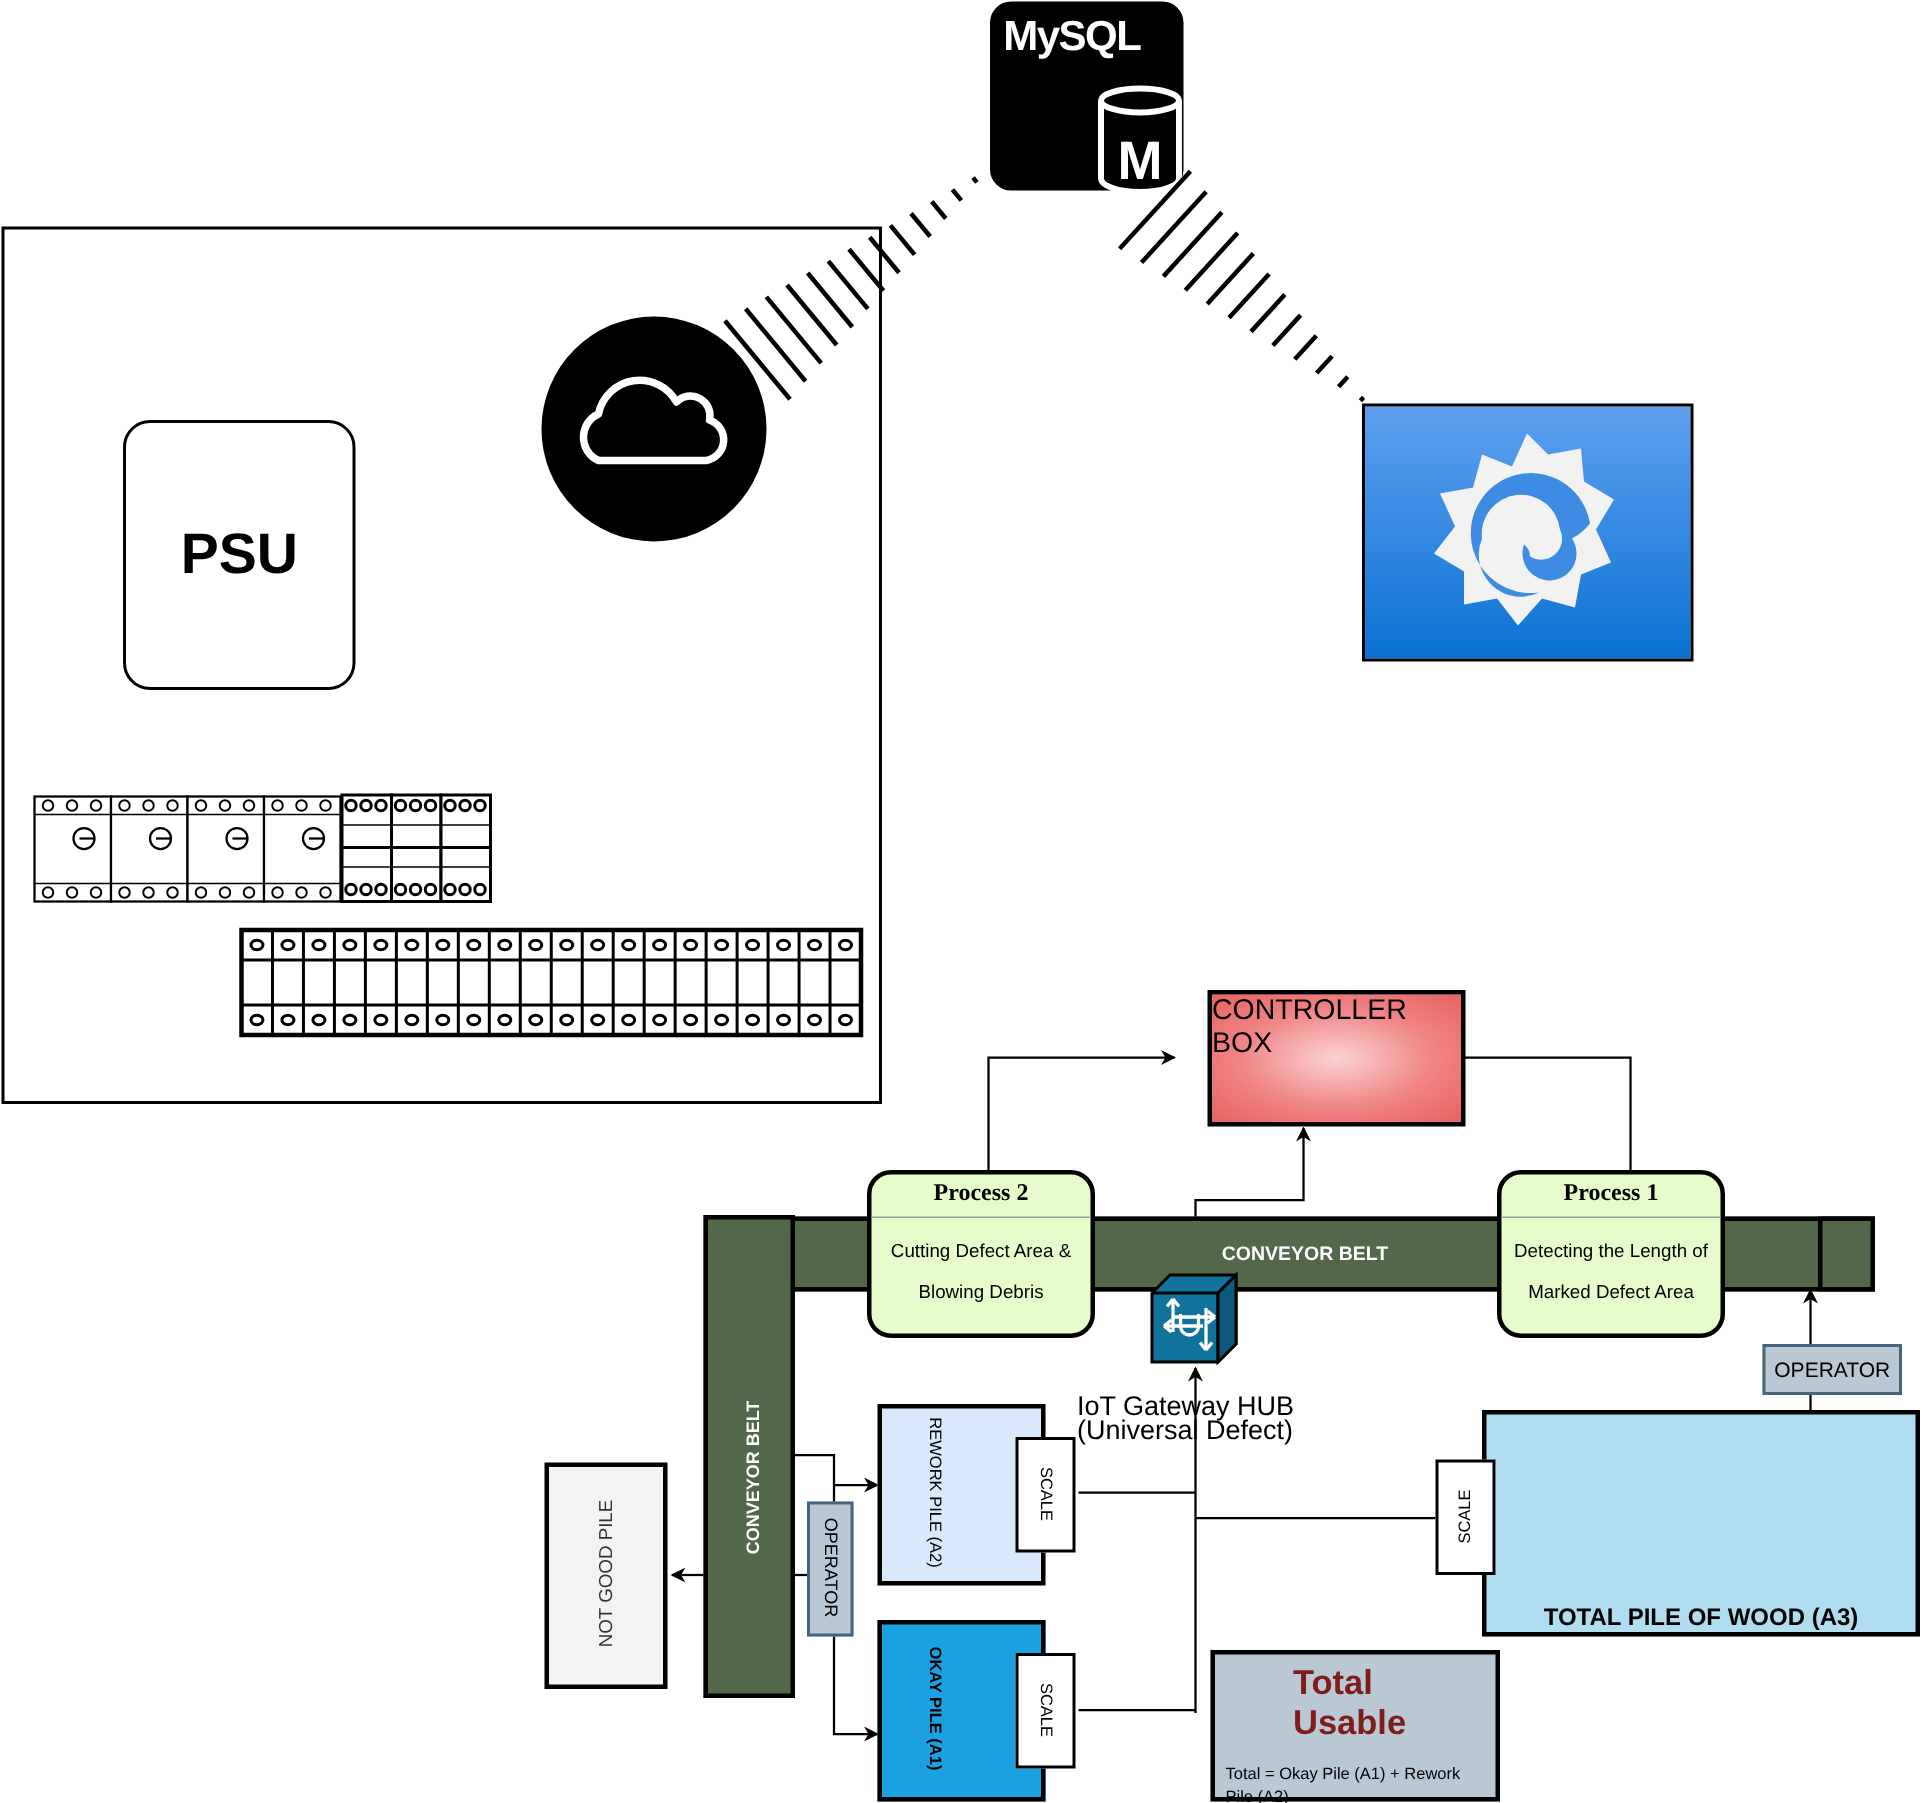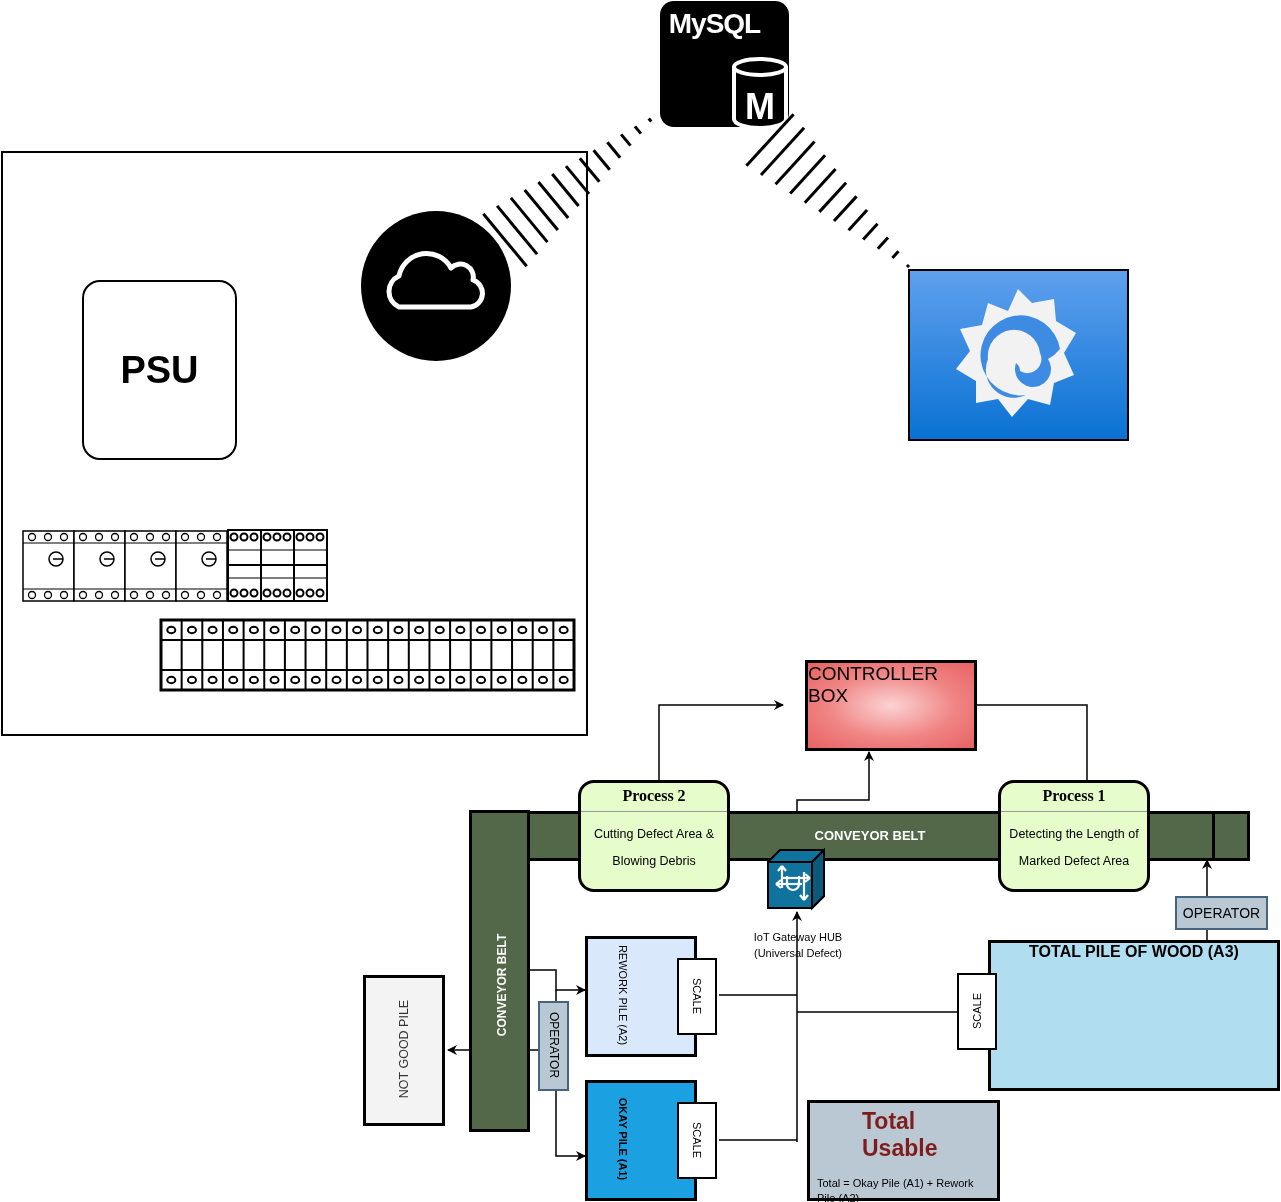--- a/index.html
+++ b/index.html
@@ -15,29 +15,29 @@
   .controller { left:783px; top:660px; width:172px; height:91px; border:3px solid #000; background:radial-gradient(ellipse at center,#fbd3d3 0%,#f08484 55%,#e76262 100%); display:flex; align-items:flex-start; justify-content:center; font-size:19px; color:#000;margin-left:22px; }
   .belt-h { left:526px; top:811px; width:724px; height:50px; background:#536749; border:3px solid #000; }
   .belt-h-seg { left:1212px; top:811px; width:38px; height:50px; border:3px solid #000; background:#536749; }
   .belt-h-label { left:800px; top:828px; width:140px; text-align:center; color:#fff; font-weight:bold; font-size:13px; }
   .belt-v { left:469px; top:810px; width:61px; height:322px; background:#536749; border:3px solid #000; }
   .belt-v-label { color:#fff; font-weight:bold; font-size:12px; white-space:nowrap; transform:rotate(-90deg); position:absolute; left:-45px; top:165px; width:150px; text-align:center; }
   .process { width:152px; height:112px; border:3px solid #000; border-radius:16px; background:#e6fcca; }
   .process .ptitle { position:absolute; left:0; top:4px; width:100%; text-align:center; font-family:"Liberation Serif", serif; font-weight:bold; font-size:16px; color:#000; }
   .process .pline { position:absolute; left:0; top:28px; width:100%; height:1px; background:#9a9a9a; }
   .process .pbody { position:absolute; left:4px; top:38px; width:calc(100% - 8px); text-align:center; font-size:12.5px; line-height:27px; color:#000; }
-  .iot-label { left:718px; top:929px; width:160px; text-align:center; font-size:11px; line-height:16px; color:#000; }
+  .iot-label { left:718px; top:929px; width:160px; text-align:left; font-size:18px; line-height:16px; color:#000; }
   .operator-h { left:1175px; top:896px; width:93px; height:34px; background:#bac8d3; border:2px solid #45657e; display:flex; align-items:center; justify-content:center; font-size:14px; color:#000; }
   .operator-v { left:538px; top:1001px; width:31px; height:90px; background:#bac8d3; border:2px solid #45657e; }
   .rot-text { position:absolute; white-space:nowrap; transform-origin:center; }
   .notgood { left:363px; top:975px; width:82px; height:151px; border:3px solid #000; background:#f3f3f3; }
   .rework { left:585px; top:936px; width:112px; height:121px; border:3px solid #000; background:#dae8fc; }
   .okay { left:585px; top:1080px; width:112px; height:121px; border:3px solid #000; background:#1ba1e2; }
   .scale { width:40px; height:77px; border:2px solid #000; background:#fff; }
-  .total-wood { left:988px; top:940px; width:292px; height:151px; border:3px solid #000; background:#b1ddf0; display:flex; align-items:flex-start; justify-content:center; font-weight:bold; font-size:16px; color:#000; }
+  .total-wood { left:988px; top:940px; width:292px; height:151px; border:3px solid #000; background:#b1ddf0; display:flex; align-items:flex-end; justify-content:center; font-weight:bold; font-size:16px; color:#000; }
   .total-usable { left:807px; top:1100px; width:193px; height:101px; border:3px solid #000; background:#bac8d3; padding:5px 7px; }
   .total-usable .tu-title { font-weight:bold; font-size:23px; color:#7f1d1d;margin-left:45px; }
   .total-usable .tu-body { margin-top:14px; font-size:11px; line-height:15px; color:#000; }
 </style>
 </head>
 <body>
 
 <div class="abs panel"></div>
 
 <div class="abs psu">

